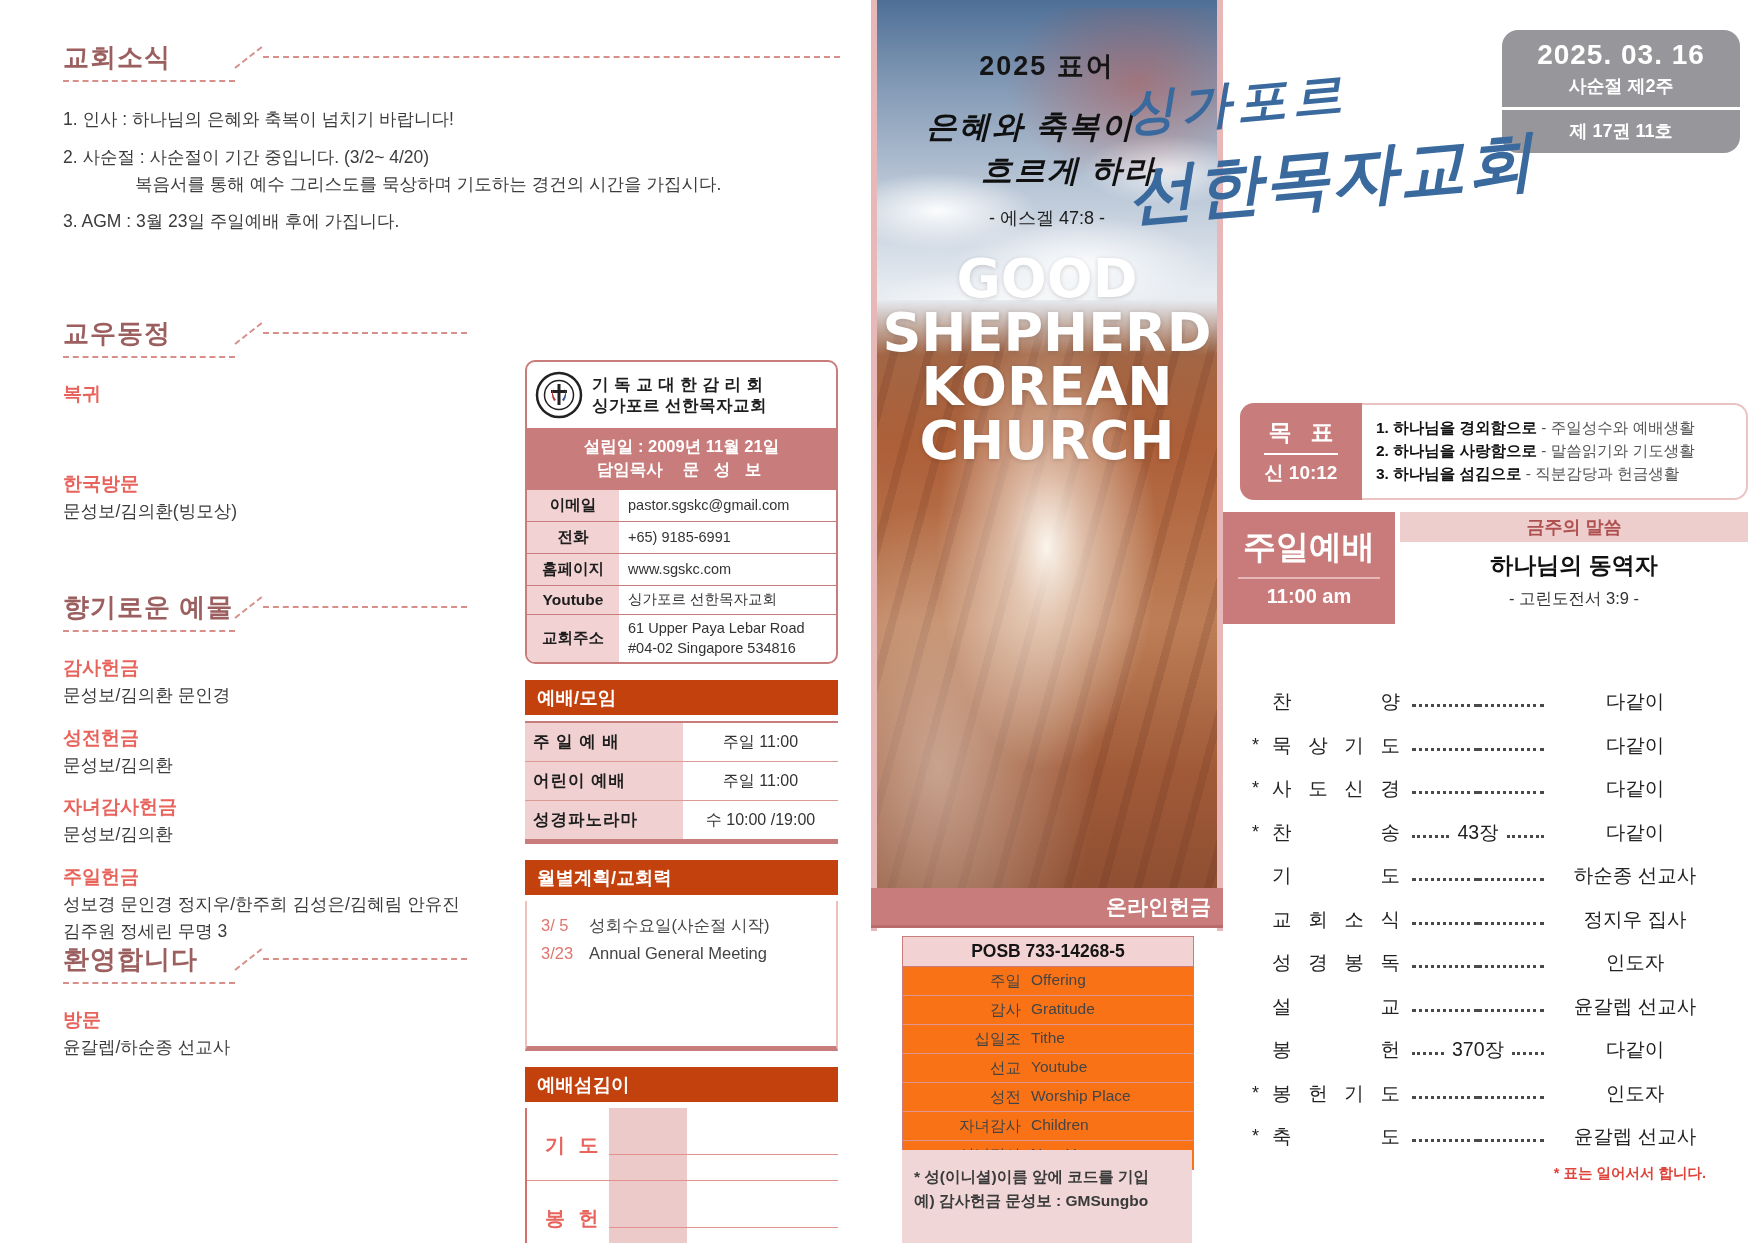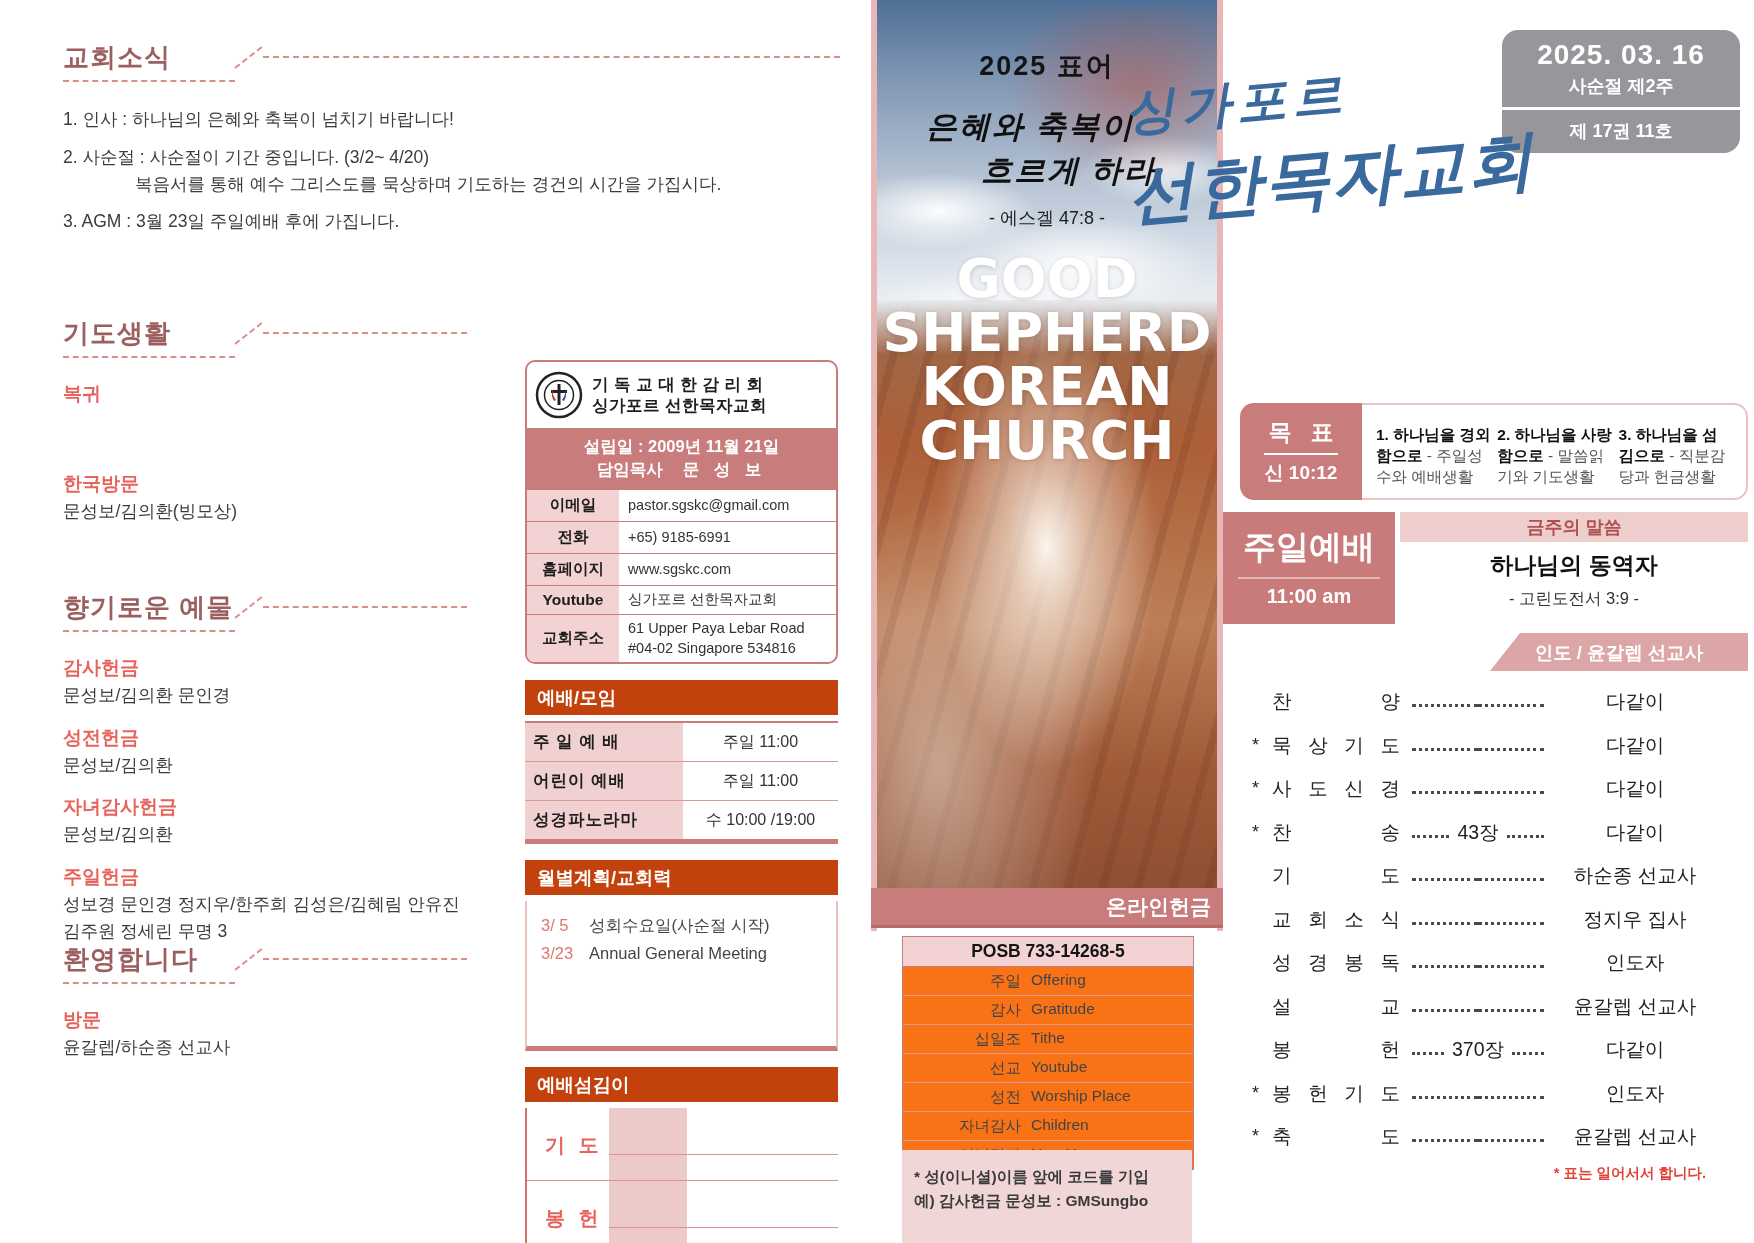--- a/index.html
+++ b/index.html
@@ -113,21 +113,21 @@
           font-style:italic;font-weight:bold;}
   .bt1{font-size:50px;letter-spacing:6px;}
   .bt2{font-size:66px;letter-spacing:2px;margin-top:4px;margin-left:-4px;}
 
   .goal{position:absolute;left:1240px;top:403px;width:508px;height:97px;display:flex;}
   .goal-left{width:122px;flex:none;background:#c97c7c;border-radius:14px 0 0 14px;color:#fff;
              display:flex;flex-direction:column;align-items:center;justify-content:center;gap:5px;}
   .goal-label{font-size:23px;font-weight:bold;white-space:pre;border-bottom:2px solid #fff;padding:0 4px 5px;}
   .goal-verse{font-size:19px;font-weight:bold;}
   .goal-right{flex:1;background:#fff;border:2px solid #ecc3c3;border-left:none;border-radius:0 14px 14px 0;
-              padding:20px 14px;display:flex;flex-direction:row;justify-content:center;gap:2px;}
+              padding:8px 14px;display:flex;flex-direction:column;justify-content:center;gap:2px;}
   .goal-line{margin:0;font-size:15.5px;}
   .goal-line b{color:#111;}
   .goal-line span{color:#555;}
 
   .svc{position:absolute;left:1223px;top:512px;width:172px;height:112px;background:#c97b7b;color:#fff;
        text-align:center;padding-top:13px;box-sizing:border-box;}
   .svc-name{font-size:33px;font-weight:bold;}
   .svc-rule{width:142px;border-top:2.5px solid #e7b7b7;margin:7px auto 6px;}
   .svc-time{font-size:20px;font-weight:bold;}
   .wband{position:absolute;left:1400px;top:512px;width:348px;height:30px;background:#eecdcd;color:#b05151;
@@ -162,21 +162,21 @@
       <span class="runner"></span>
     </div>
     <p class="news-line first">1. 인사 : 하나님의 은혜와 축복이 넘치기 바랍니다!</p>
     <p class="news-line">2. 사순절 : 사순절이 기간 중입니다. (3/2~ 4/20)</p>
     <p class="news-line indent">복음서를 통해 예수 그리스도를 묵상하며 기도하는 경건의 시간을 가집시다.</p>
     <p class="news-line">3. AGM : 3월 23일 주일예배 후에 가집니다.</p>
   </section>
 
   <section class="sec" style="left:63px;top:316px;width:404px;">
     <div class="sec-head">
-      <span class="sec-title">기도생활</span>
+      <span class="sec-title">교우동정</span>
       <span class="underdash"></span>
       <span class="diag"></span>
       <span class="runner"></span>
     </div>
     <div class="grp">
       <p class="red-label">복귀</p>
 
     </div>
     <div class="grp gap-lg">
       <p class="red-label">한국방문</p>
@@ -399,21 +399,20 @@
   <div class="svc">
     <div class="svc-name">주일예배</div>
     <div class="svc-rule"></div>
     <div class="svc-time">11:00 am</div>
   </div>
   <div class="wband">금주의 말씀</div>
   <div class="sermon">
     <p class="stitle">하나님의 동역자</p>
     <p class="sverse">- 고린도전서 3:9 -</p>
   </div>
-  <div class="leader">인도 / 윤갈렙 선교사</div>
 
   <div class="order">
     <div class="orow">
         <span class="ostar"></span>
         <span class="olabel">찬 양</span>
         <span class="dots"></span>
         <span class="dots"></span>
         <span class="oby">다같이</span>
       </div>
     <div class="orow">

